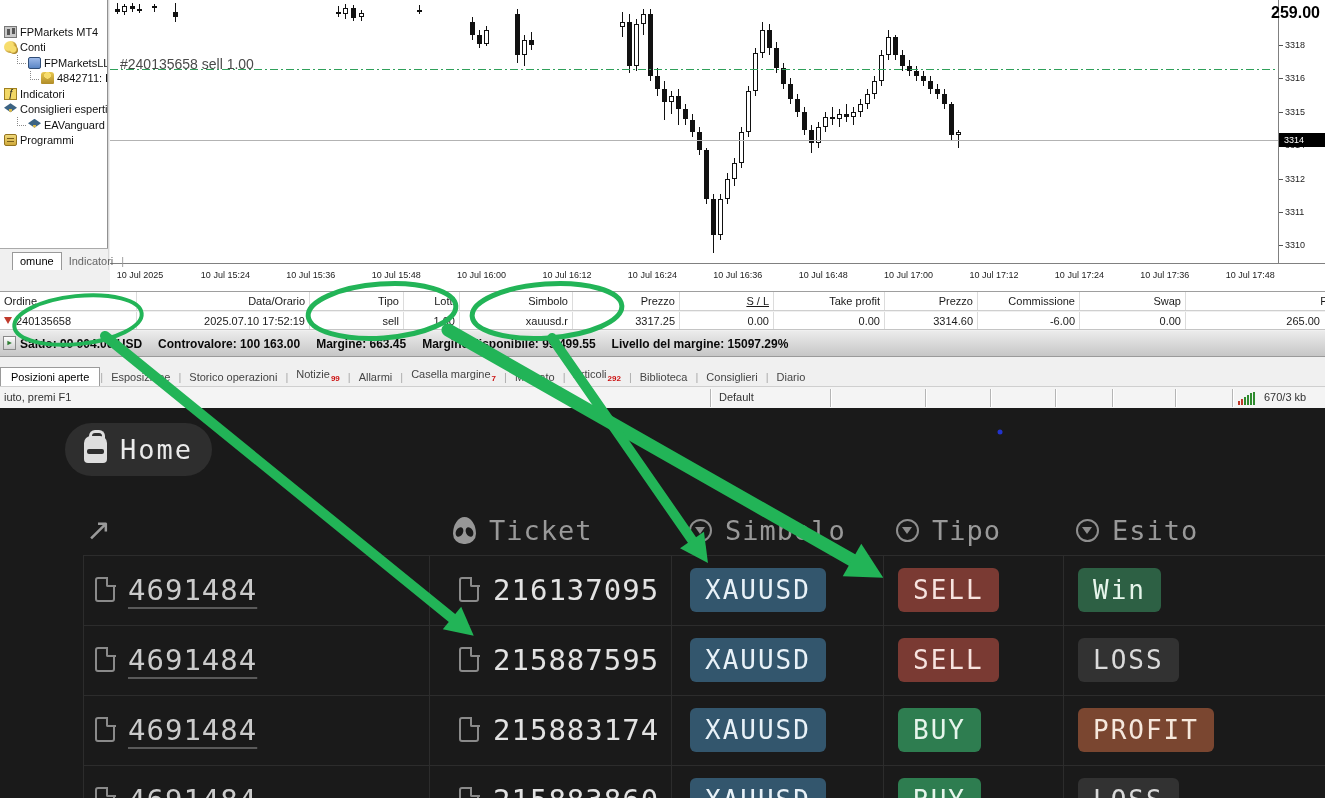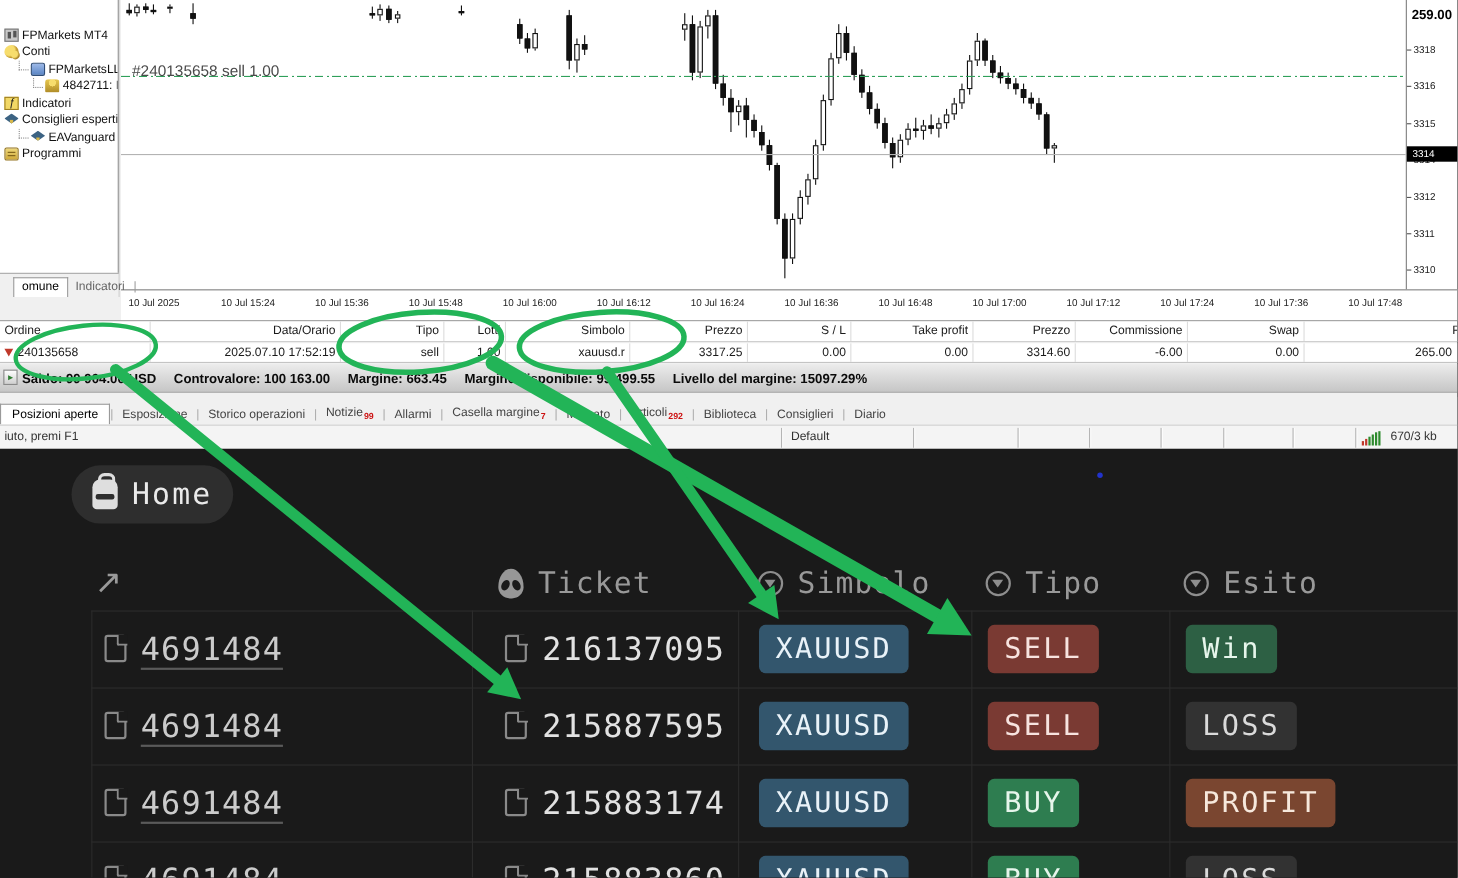--- a/index.html
+++ b/index.html
@@ -316,21 +316,21 @@
         </div>
     </div>
 
     <div id="orders-head">
         <div class="oc" style="width: 137px;">Ordine</div>
         <div class="oc r" style="width: 173px;">Data/Orario</div>
         <div class="oc r" style="width: 94px;">Tipo</div>
         <div class="oc r" style="width: 56px;">Lotti</div>
         <div class="oc r" style="width: 113px;">Simbolo</div>
         <div class="oc r" style="width: 107px;">Prezzo</div>
-        <div class="oc r" style="width: 94px;">S / L</div>
+        <div class="oc r" style="width: 94px; text-decoration: underline;">S / L</div>
         <div class="oc r" style="width: 111px;">Take profit</div>
         <div class="oc r" style="width: 93px;">Prezzo</div>
         <div class="oc r" style="width: 102px;">Commissione</div>
         <div class="oc r" style="width: 106px;">Swap</div>
         <div class="oc r" style="width: 165px;">Profit</div>
       </div>
     <div id="orders-row">
         <div class="oc" style="width: 137px;">
           <div class="sell-arrow-icon"></div>
           <span>240135658</span>
@@ -371,21 +371,21 @@
       </div>
 
     <div id="saldo">
       <span id="saldo-exp">▸</span>
     <span>Saldo: 99 904.00 USD</span>
         <span>Controvalore: 100 163.00</span>
         <span>Margine: 663.45</span>
         <span>Margine disponibile: 99 499.55</span>
         <span>Livello del margine: 15097.29%</span>
       </div>
-    <div id="saldo-profit" style="font-size:12px;">259.00</div>
+    <div id="saldo-profit" style="font-size:16px;">259.00</div>
 
     <div id="tabs">
         <div class="tab active"><span>Posizioni aperte</span></div>
         <div class="tab-sep">|</div>
         <div class="tab"><span>Esposizione</span></div>
         <div class="tab-sep">|</div>
         <div class="tab"><span>Storico operazioni</span></div>
         <div class="tab-sep">|</div>
         <div class="tab"><span>Notizie</span><span class="tab-badge">99</span></div>
         <div class="tab-sep">|</div>

